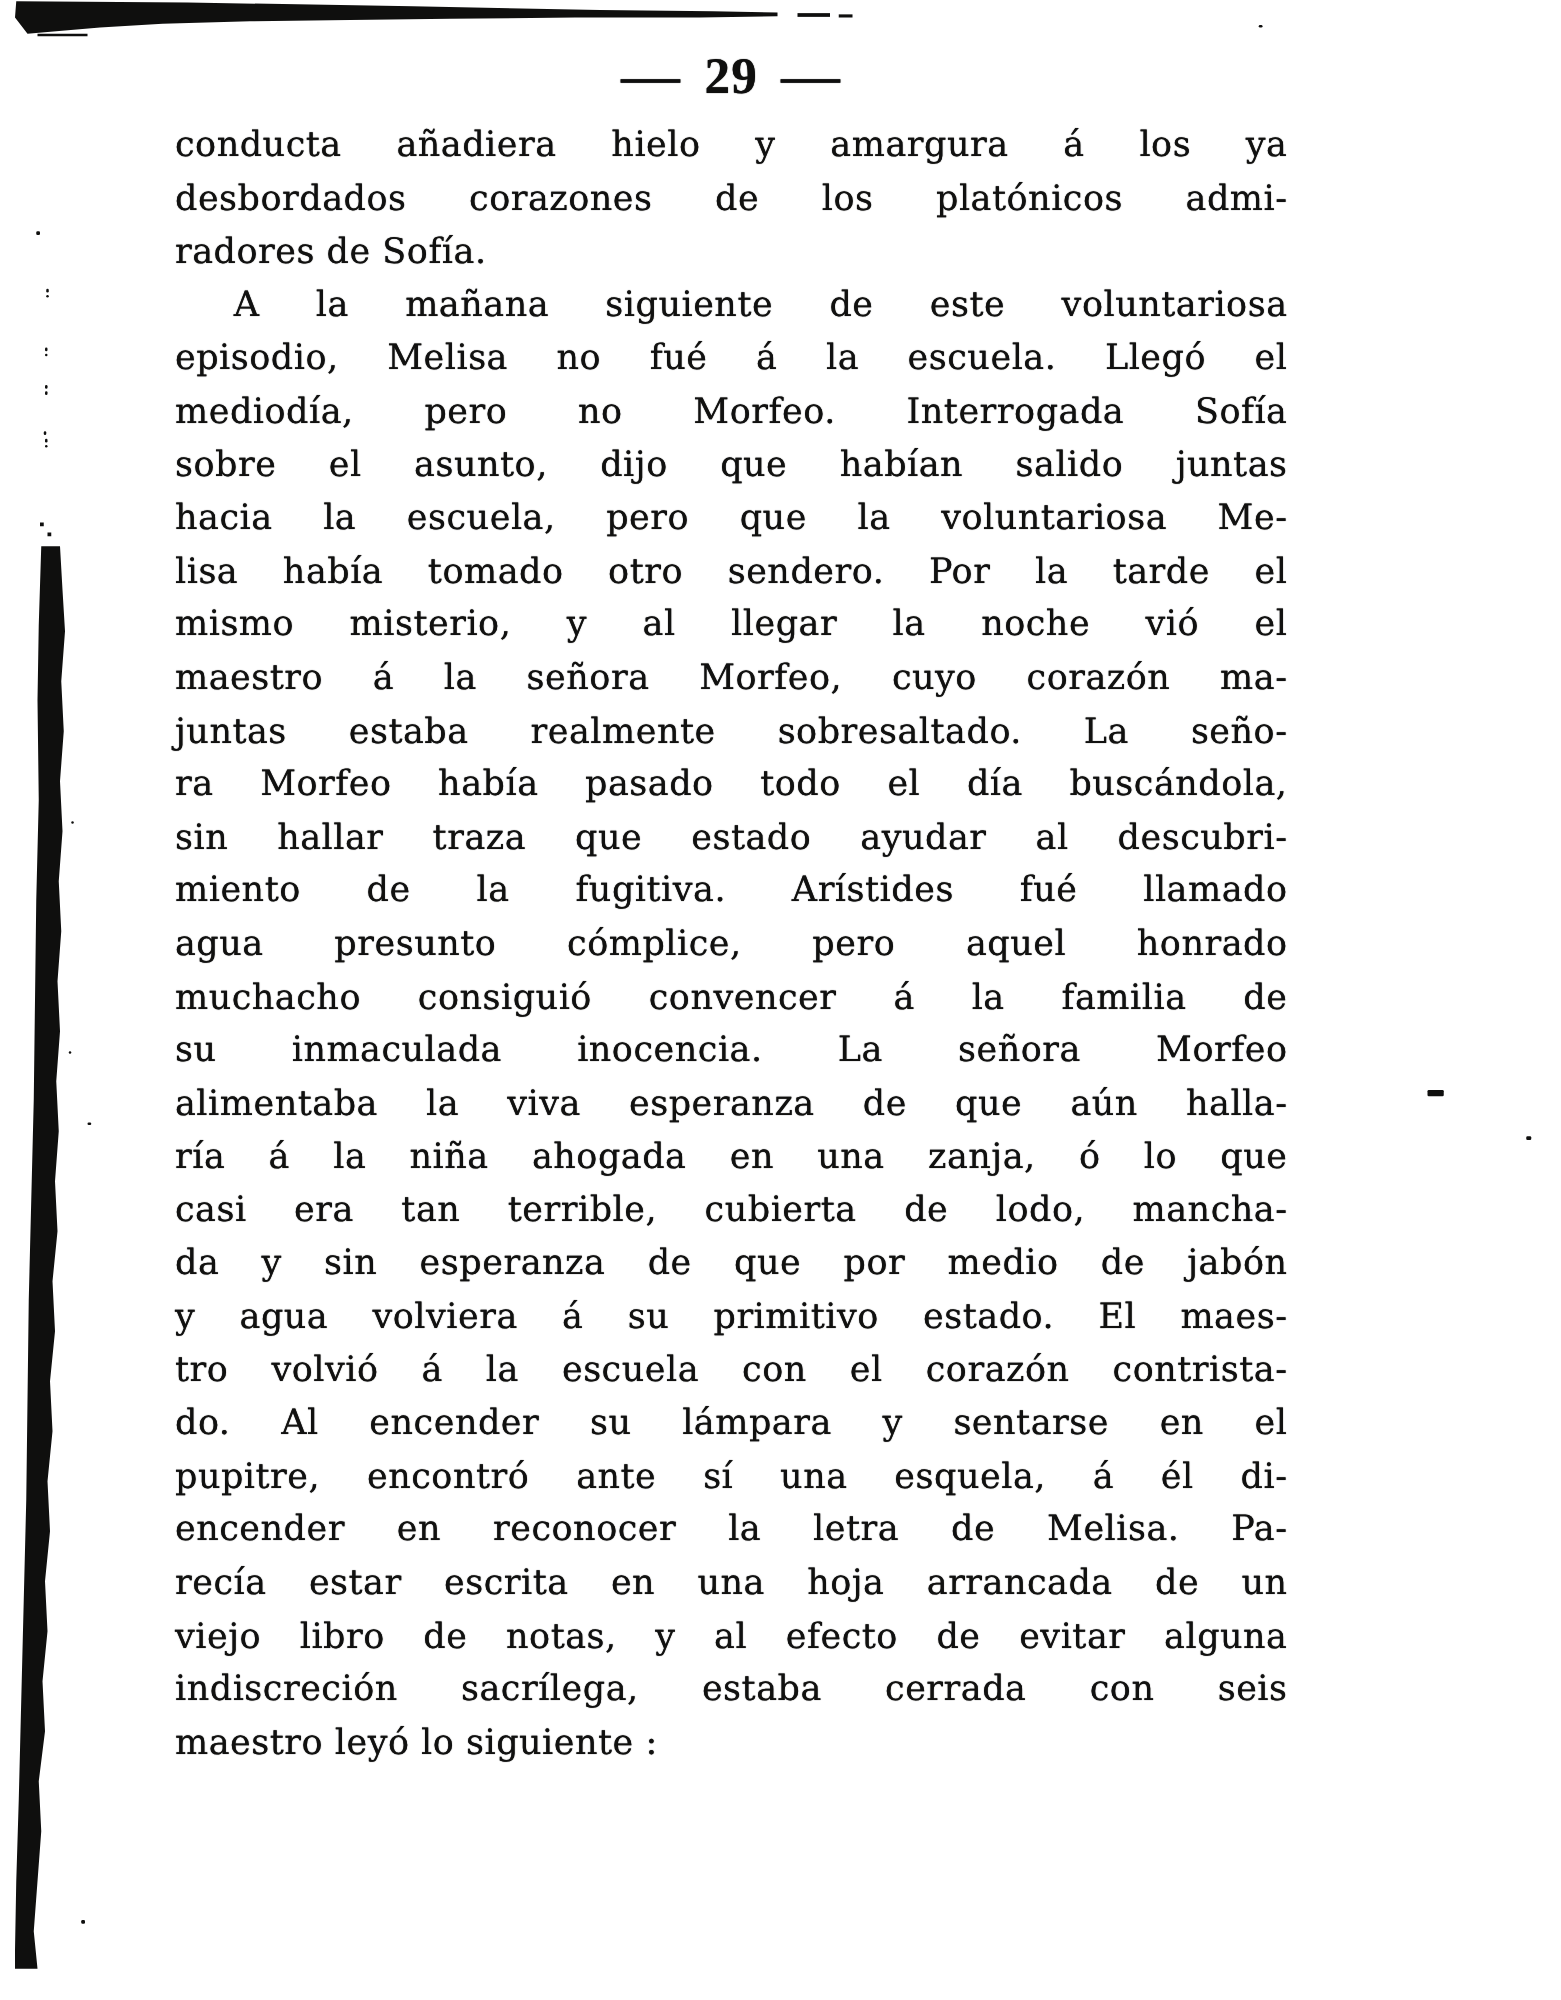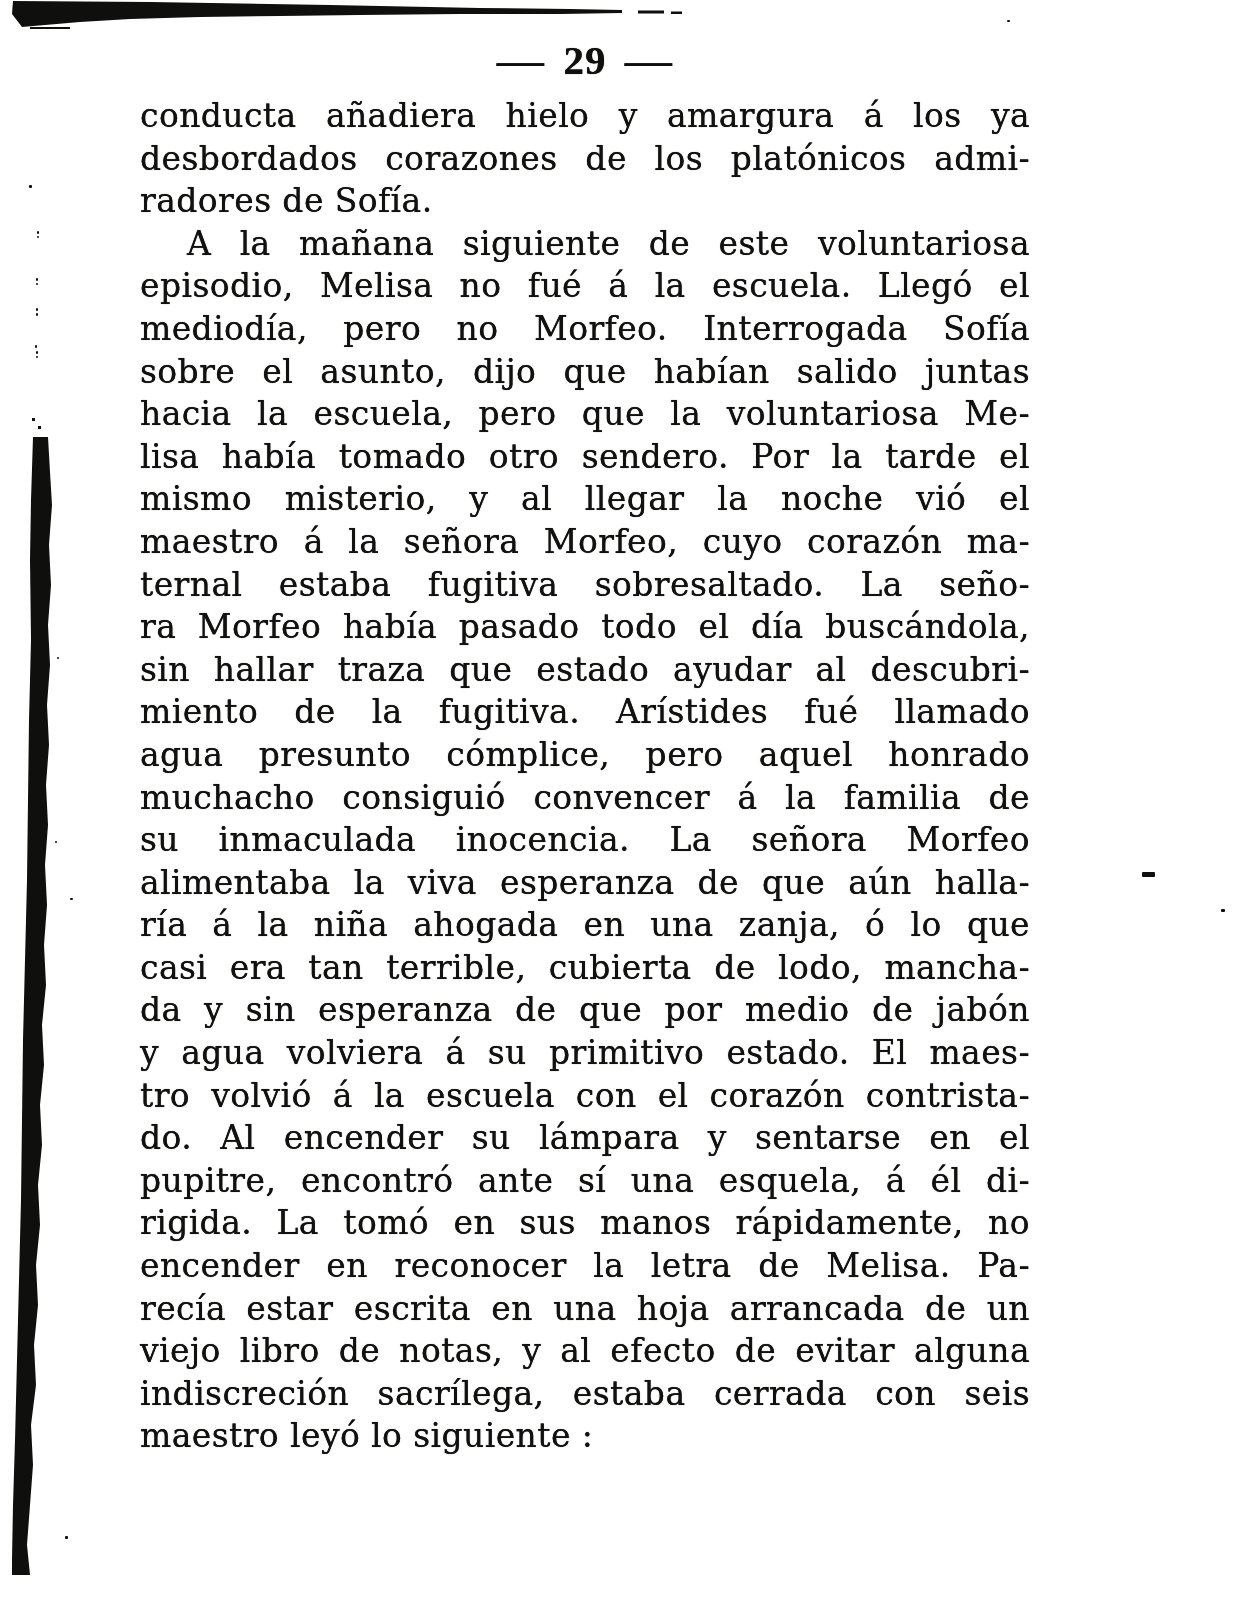--- a/index.html
+++ b/index.html
@@ -27,21 +27,21 @@
     margin:0 10px;
     text-shadow:0 0 .6px #0f0f0e;
   }
   #pageheader .num{
     display:inline-block;
     text-shadow:0 0 .8px #0f0f0e;
   }
   
   #textblock{
     position:absolute;left:140px;top:95px;width:890px;
-    font-size:33px;line-height:42.6px;
+    font-size:28px;line-height:42.6px;
     color:#111110;
     text-shadow:0 0 .7px #111110;
     letter-spacing:.4px;
   }
   .line{
     text-align:justify;
     text-align-last:justify;
     white-space:normal;
     height:42.6px;
     overflow:visible;
@@ -105,36 +105,35 @@
 
     <div>
       <div class="line indent">A la mañana siguiente de este voluntariosa</div>
       <div class="line">episodio, Melisa no fué á la escuela. Llegó el</div>
       <div class="line">mediodía, pero no Morfeo. Interrogada Sofía</div>
       <div class="line">sobre el asunto, dijo que habían salido juntas</div>
       <div class="line">hacia la escuela, pero que la voluntariosa Me-</div>
       <div class="line">lisa había tomado otro sendero. Por la tarde el</div>
       <div class="line">mismo misterio, y al llegar la noche vió el</div>
       <div class="line">maestro á la señora Morfeo, cuyo corazón ma-</div>
-      <div class="line">ternal estaba fugitiva sobresaltado. La seño-</div>
+      <div class="line">juntas estaba realmente sobresaltado. La seño-</div>
       <div class="line">ra Morfeo había pasado todo el día buscándola,</div>
       <div class="line">sin hallar traza que estado ayudar al descubri-</div>
       <div class="line">miento de la fugitiva. Arístides fué llamado</div>
       <div class="line">agua presunto cómplice, pero aquel honrado</div>
       <div class="line">muchacho consiguió convencer á la familia de</div>
       <div class="line">su inmaculada inocencia. La señora Morfeo</div>
       <div class="line">alimentaba la viva esperanza de que aún halla-</div>
       <div class="line">ría á la niña ahogada en una zanja, ó lo que</div>
       <div class="line">casi era tan terrible, cubierta de lodo, mancha-</div>
       <div class="line">da y sin esperanza de que por medio de jabón</div>
       <div class="line">y agua volviera á su primitivo estado. El maes-</div>
       <div class="line">tro volvió á la escuela con el corazón contrista-</div>
       <div class="line">do. Al encender su lámpara y sentarse en el</div>
       <div class="line">pupitre, encontró ante sí una esquela, á él di-</div>
-      <div class="line">rigida. La tomó en sus manos rápidamente, no</div>
       <div class="line">encender en reconocer la letra de Melisa. Pa-</div>
       <div class="line">recía estar escrita en una hoja arrancada de un</div>
       <div class="line">viejo libro de notas, y al efecto de evitar alguna</div>
       <div class="line">indiscreción sacrílega, estaba cerrada con seis</div>
       <div class="line short">maestro leyó lo siguiente :</div>
     </div>
 
   </div>
 </div>
 

